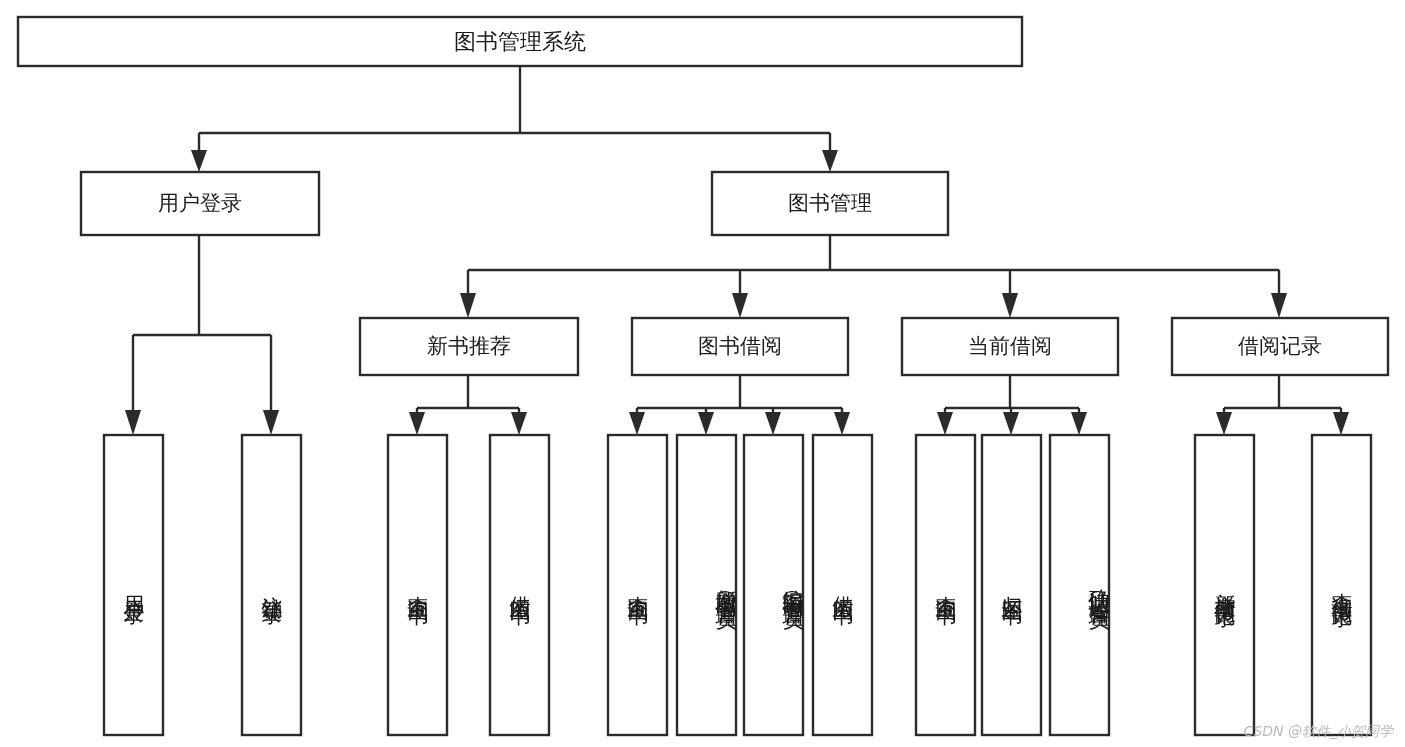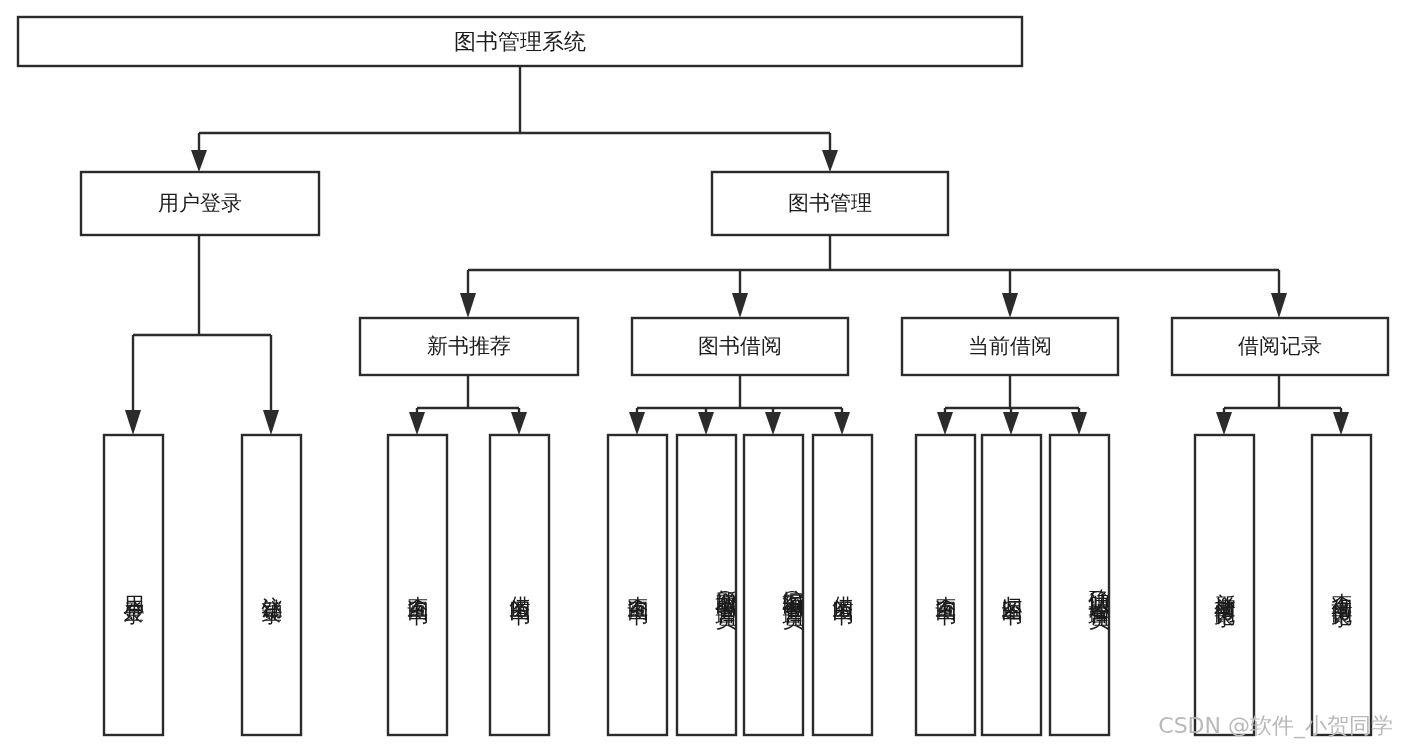--- a/index.html
+++ b/index.html
@@ -69,24 +69,25 @@
     text-align: center;
     white-space: nowrap;
     pointer-events: none;
     user-select: none;
   }
   .watermark {
     position: absolute;
     right: 12px;
     bottom: 6px;
     font-family: "DejaVu Sans", "Liberation Sans", sans-serif;
-    font-size: 22px;
+    font-size: 14px;
     color: #b9b9b9;
     white-space: nowrap;
     user-select: none;
+    font-style: italic;
   }
 </style>
 </head>
 <body>
 
 <div id="diagram-root">
 
   <svg class="diagram" viewBox="0 0 1405 747" xmlns="http://www.w3.org/2000/svg">
 
     <g>

